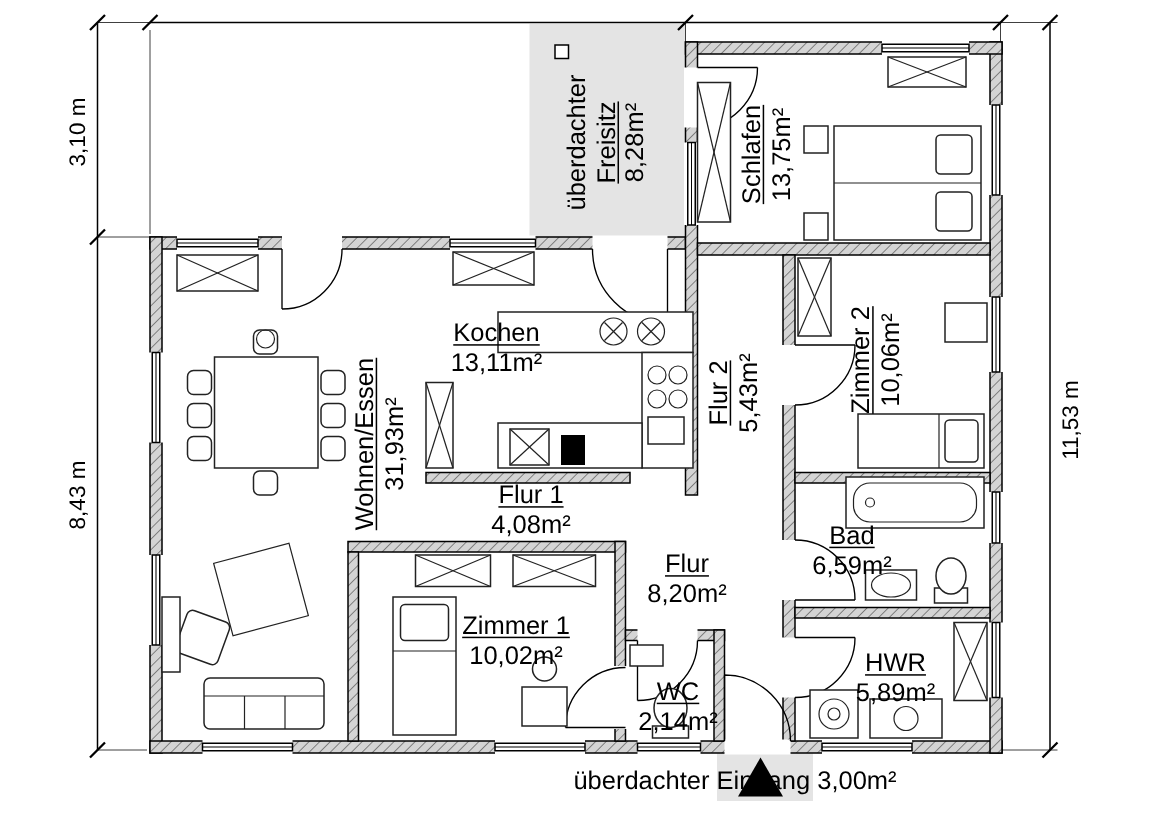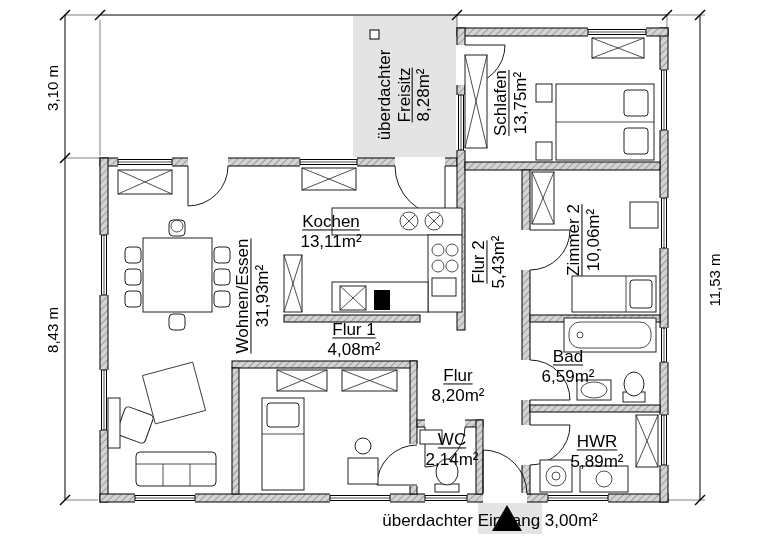--- a/index.html
+++ b/index.html
@@ -326,25 +326,29 @@
   <div class="room-area">5,43m²</div>
 </div>
 <div class="label rot" style="left:511px;top:103px">
   <div class="room-name">Schlafen</div>
   <div class="room-area">13,75m²</div>
 </div>
 <div class="label rot" style="left:584px;top:240px">
   <div class="room-name">Zimmer 2</div>
   <div class="room-area">10,06m²</div>
 </div>
+<div class="label" style="left:344px;top:427px">
+  <div class="room-name">Zimmer 1</div>
+  <div class="room-area">10,02m²</div>
+</div>
 <div class="label" style="left:458px;top:386px">
   <div class="room-name">Flur</div>
   <div class="room-area">8,20m²</div>
 </div>
-<div class="label" style="left:452px;top:450px">
+<div class="label" style="left:452px;top:471px">
   <div class="room-name">WC</div>
   <div class="room-area">2,14m²</div>
 </div>
 <div class="label" style="left:568px;top:367px">
   <div class="room-name">Bad</div>
   <div class="room-area">6,59m²</div>
 </div>
 <div class="label" style="left:597px;top:452px">
   <div class="room-name">HWR</div>
   <div class="room-area">5,89m²</div>

